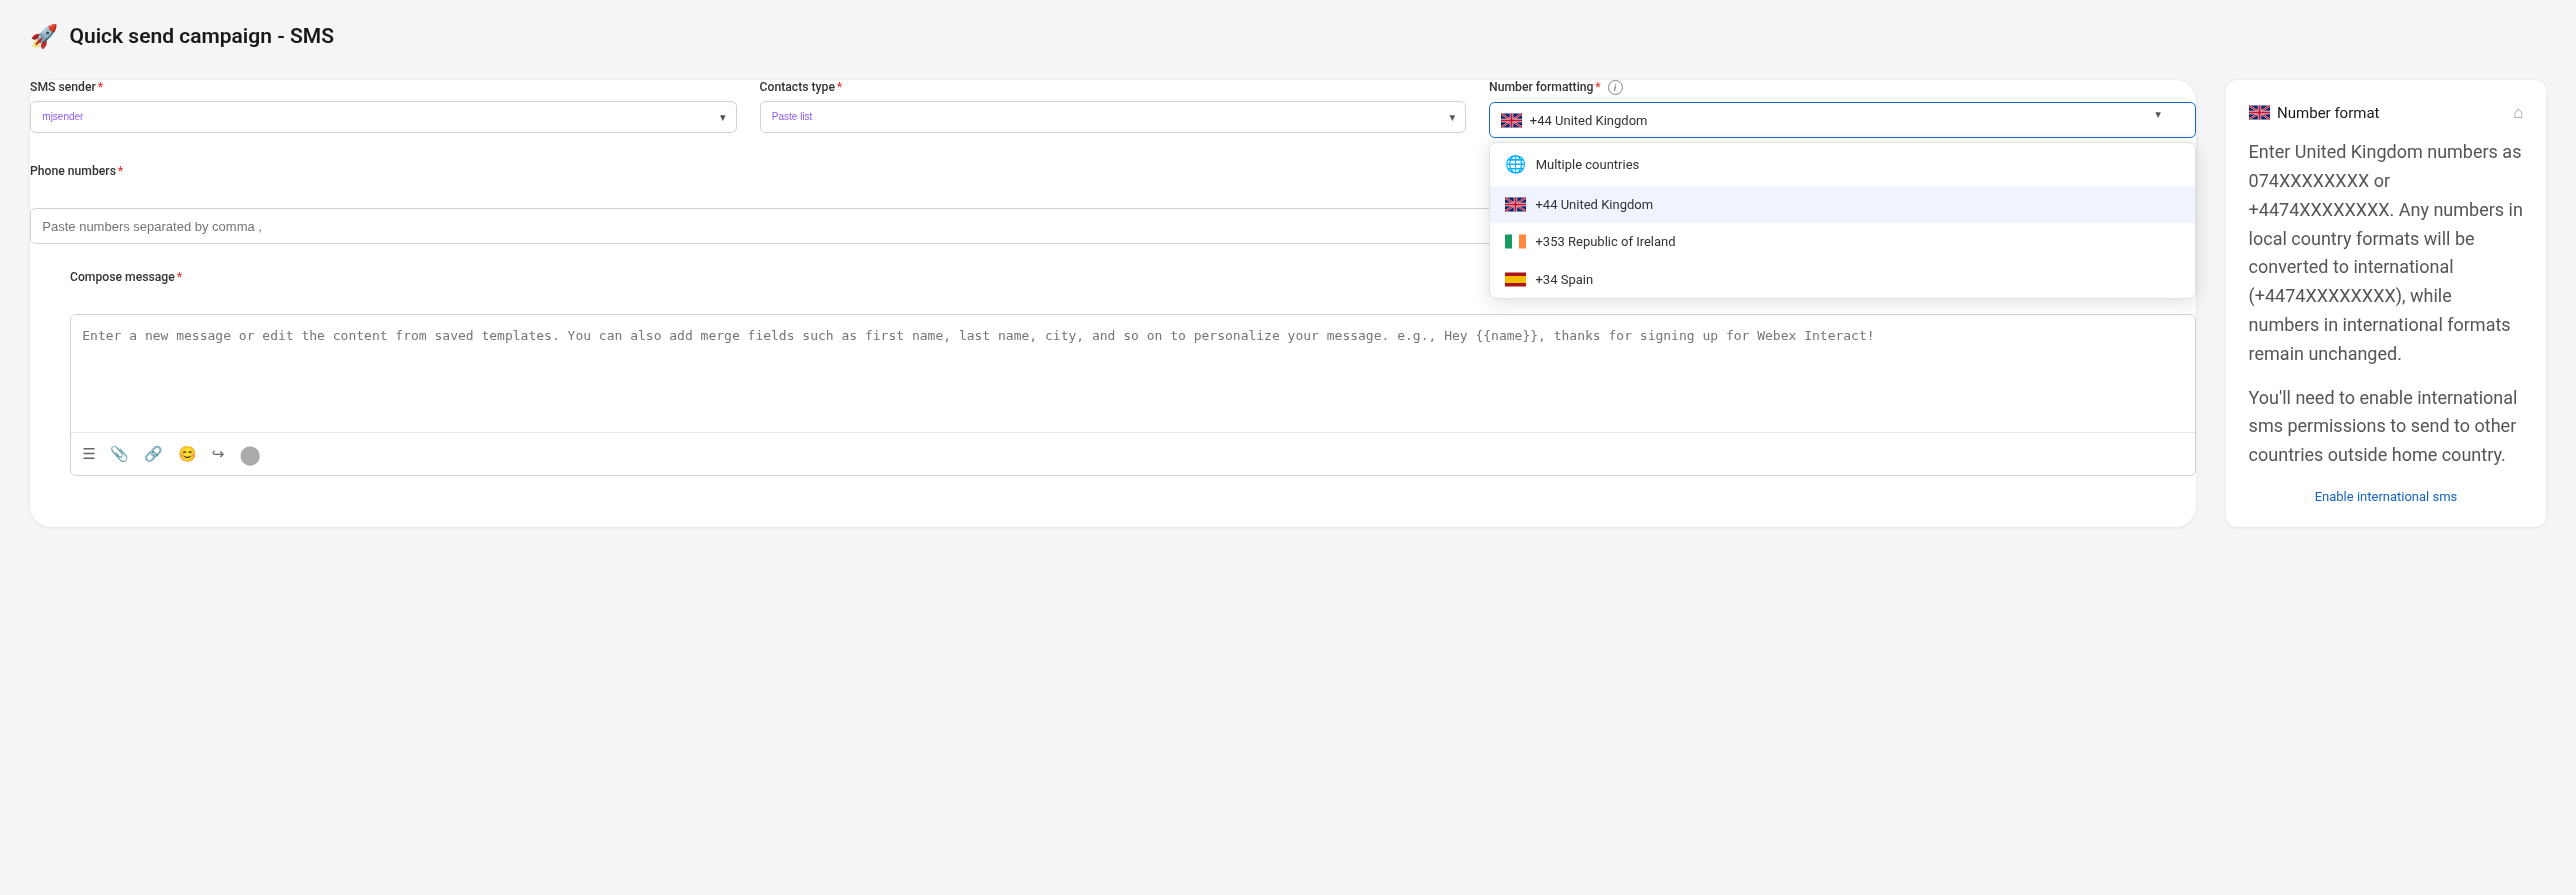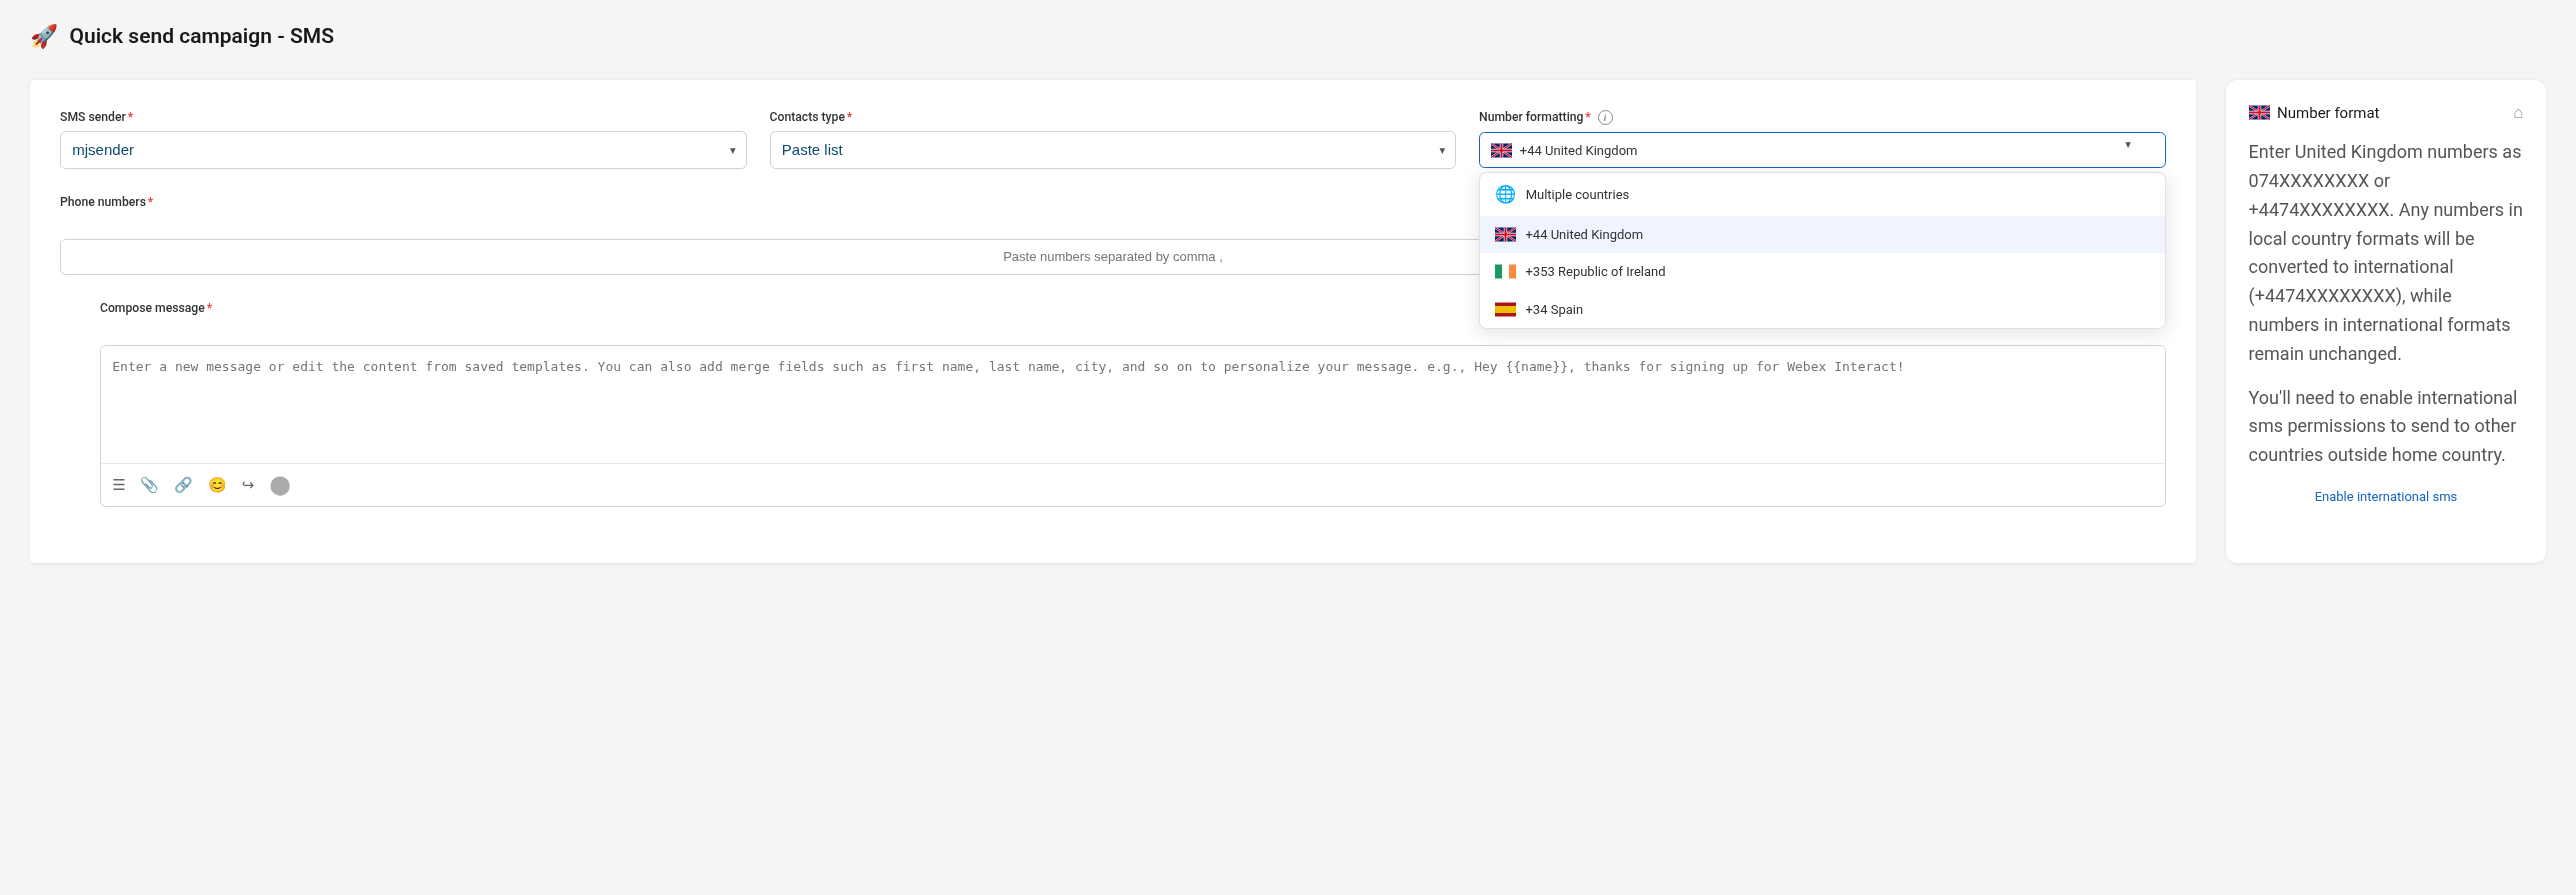--- a/index.html
+++ b/index.html
@@ -26,22 +26,21 @@
     .rocket-icon {
       font-size: 22.6px;
     }
     .main-content {
       display: flex;
       gap: 30px;
     }
     .form-panel {
       flex: 1;
       background: #fff;
-      border-radius: 4px;
-      padding: 30px;
+      border-radius: 21px;
       box-shadow: 0 0.9px 3.8px rgba(0,0,0,0.08);
     }
     .info-panel {
       width: 320px;
       background: #fff;
       border-radius: 11.3px;
       padding: 22.6px;
       box-shadow: 0 0.9px 3.8px rgba(0,0,0,0.08);
       position: relative;
     }
@@ -67,22 +66,22 @@
       margin-left: 1.9px;
     }
     .select-wrapper {
       position: relative;
     }
     .select-field {
       width: 100%;
       padding: 9.4px 34px 9.4px 11.3px;
       border: 0.9px solid #d0d0d0;
       border-radius: 5.7px;
-      font-size: 15px;
-      color: #0c4a6e;
+      font-size: 10px;
+      color: #8b5cf6;
       background: #fff;
       appearance: none;
       cursor: pointer;
       outline: none;
     }
     .chevron-icon {
       position: absolute;
       right: 11.3px;
       top: 50%;
       transform: translateY(-50%);
@@ -105,21 +104,20 @@
       position: relative;
     }
     .phone-input-field {
       width: 100%;
       padding: 9.4px 11.3px;
       border: 0.9px solid #d0d0d0;
       border-radius: 5.7px;
       font-size: 13px;
       color: #aaa;
       outline: none;
-      text-align: center;
     }
     .textarea-field {
       width: 100%;
       padding: 11.3px;
       border: 0.9px solid #d0d0d0;
       border-radius: 5.7px;
       font-size: 13px;
       color: #404040;
       resize: none;
       height: 113px;

